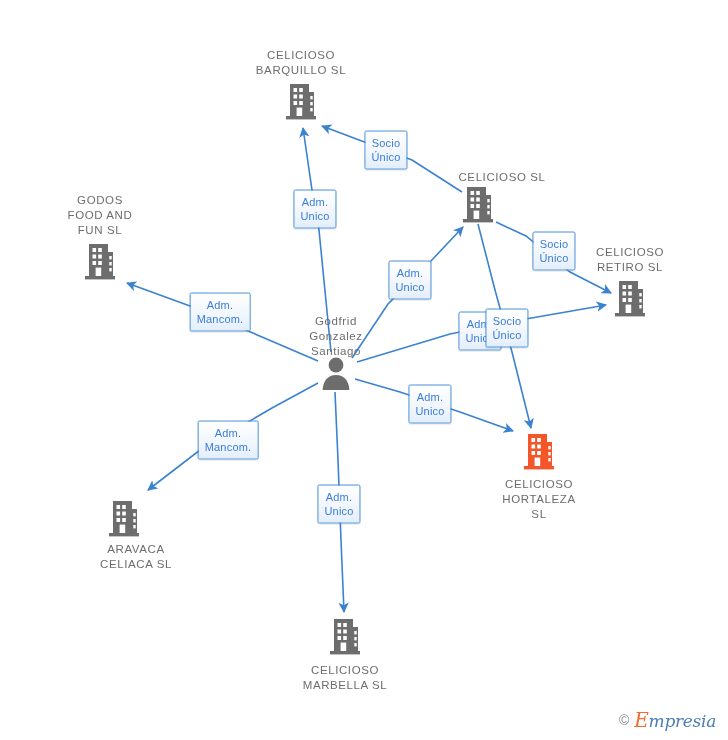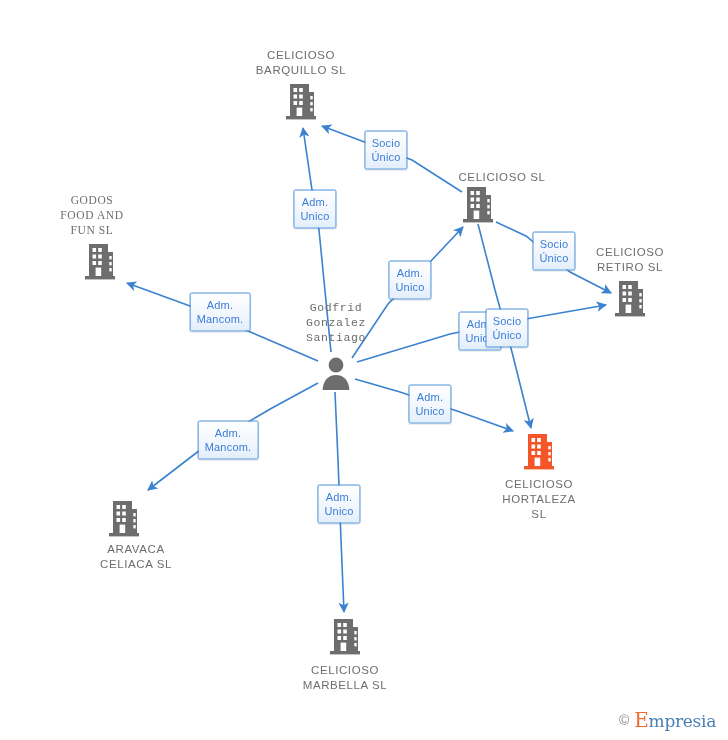--- a/index.html
+++ b/index.html
@@ -64,20 +64,21 @@
     align-items: center;
     gap: 5px;
     font-size: 15px;
   }
   .wm-c {
     color: #8b8b8b;
     font-size: 14px;
   }
   .wm-text {
     font-family: "DejaVu Serif", serif;
+    font-style: italic;
     font-size: 17px;
     color: #4a7fb5;
     letter-spacing: -0.3px;
   }
   .wm-text .e {
     color: #ef6c2b;
     font-size: 20px;
   }
 </style>
 </head>
@@ -157,21 +158,21 @@
             <rect x="9.5" y="12.5" width="3.6" height="4" fill="#fff"></rect>
             <rect x="15.2" y="12.5" width="3.6" height="4" fill="#fff"></rect>
             <rect x="9.5" y="19" width="3.6" height="4" fill="#fff"></rect>
             <rect x="15.2" y="19" width="3.6" height="4" fill="#fff"></rect>
             <rect x="26.3" y="14" width="2.4" height="3.4" fill="#fff"></rect>
             <rect x="26.3" y="20" width="2.4" height="3.4" fill="#fff"></rect>
             <rect x="26.3" y="26" width="2.4" height="3.4" fill="#fff"></rect>
             <rect x="12.6" y="25.6" width="5.6" height="8.4" fill="#fff"></rect>
           </svg></span>
       </div>
-      <div class="node" style="left: 92px; top: 193px; font-family: Liberation Serif, serif;">
+      <div class="node" style="left: 100px; top: 193px;">
         <div class="node-label">GODOS
 FOOD AND
 FUN  SL</div>
       </div>
       <div class="node" style="left: 630px; top: 279px;">
         <span class="icon-wrap"><svg width="34" height="40" viewBox="0 0 34 40">
             <rect x="6" y="2" width="19" height="32" fill="#6d6d6d"></rect>
             <rect x="25" y="10" width="5" height="24" fill="#6d6d6d"></rect>
             <rect x="2" y="34" width="30" height="3.4" fill="#6d6d6d"></rect>
             <rect x="9.5" y="6" width="3.6" height="4" fill="#fff"></rect>
@@ -253,21 +254,21 @@
       <div class="node" style="left: 345px; top: 663px;">
         <div class="node-label">CELICIOSO
 MARBELLA  SL</div>
       </div>
       <div class="node" style="left: 336px; top: 356px;">
         <span class="icon-wrap"><svg width="32" height="34" viewBox="0 0 32 34">
             <circle cx="16" cy="9" r="7.4" fill="#6d6d6d"></circle>
             <path d="M 2.6 34 C 3.2 23.4 9.2 19 16 19 C 22.8 19 28.8 23.4 29.4 34 Z" fill="#6d6d6d"></path>
           </svg></span>
       </div>
-      <div class="node" style="left: 336px; top: 300px; font-family: Liberation Mono, monospace;">
+      <div class="node" style="left: 336px; top: 314px;">
         <div class="node-label">Godfrid
 Gonzalez
 Santiago</div>
       </div>
     </div>
   <div id="labels-layer">
       <div class="edge-label" style="left: 315px; top: 209px;">Adm.
 Unico</div>
       <div class="edge-label" style="left: 386px; top: 150px;">Socio
 Único</div>

